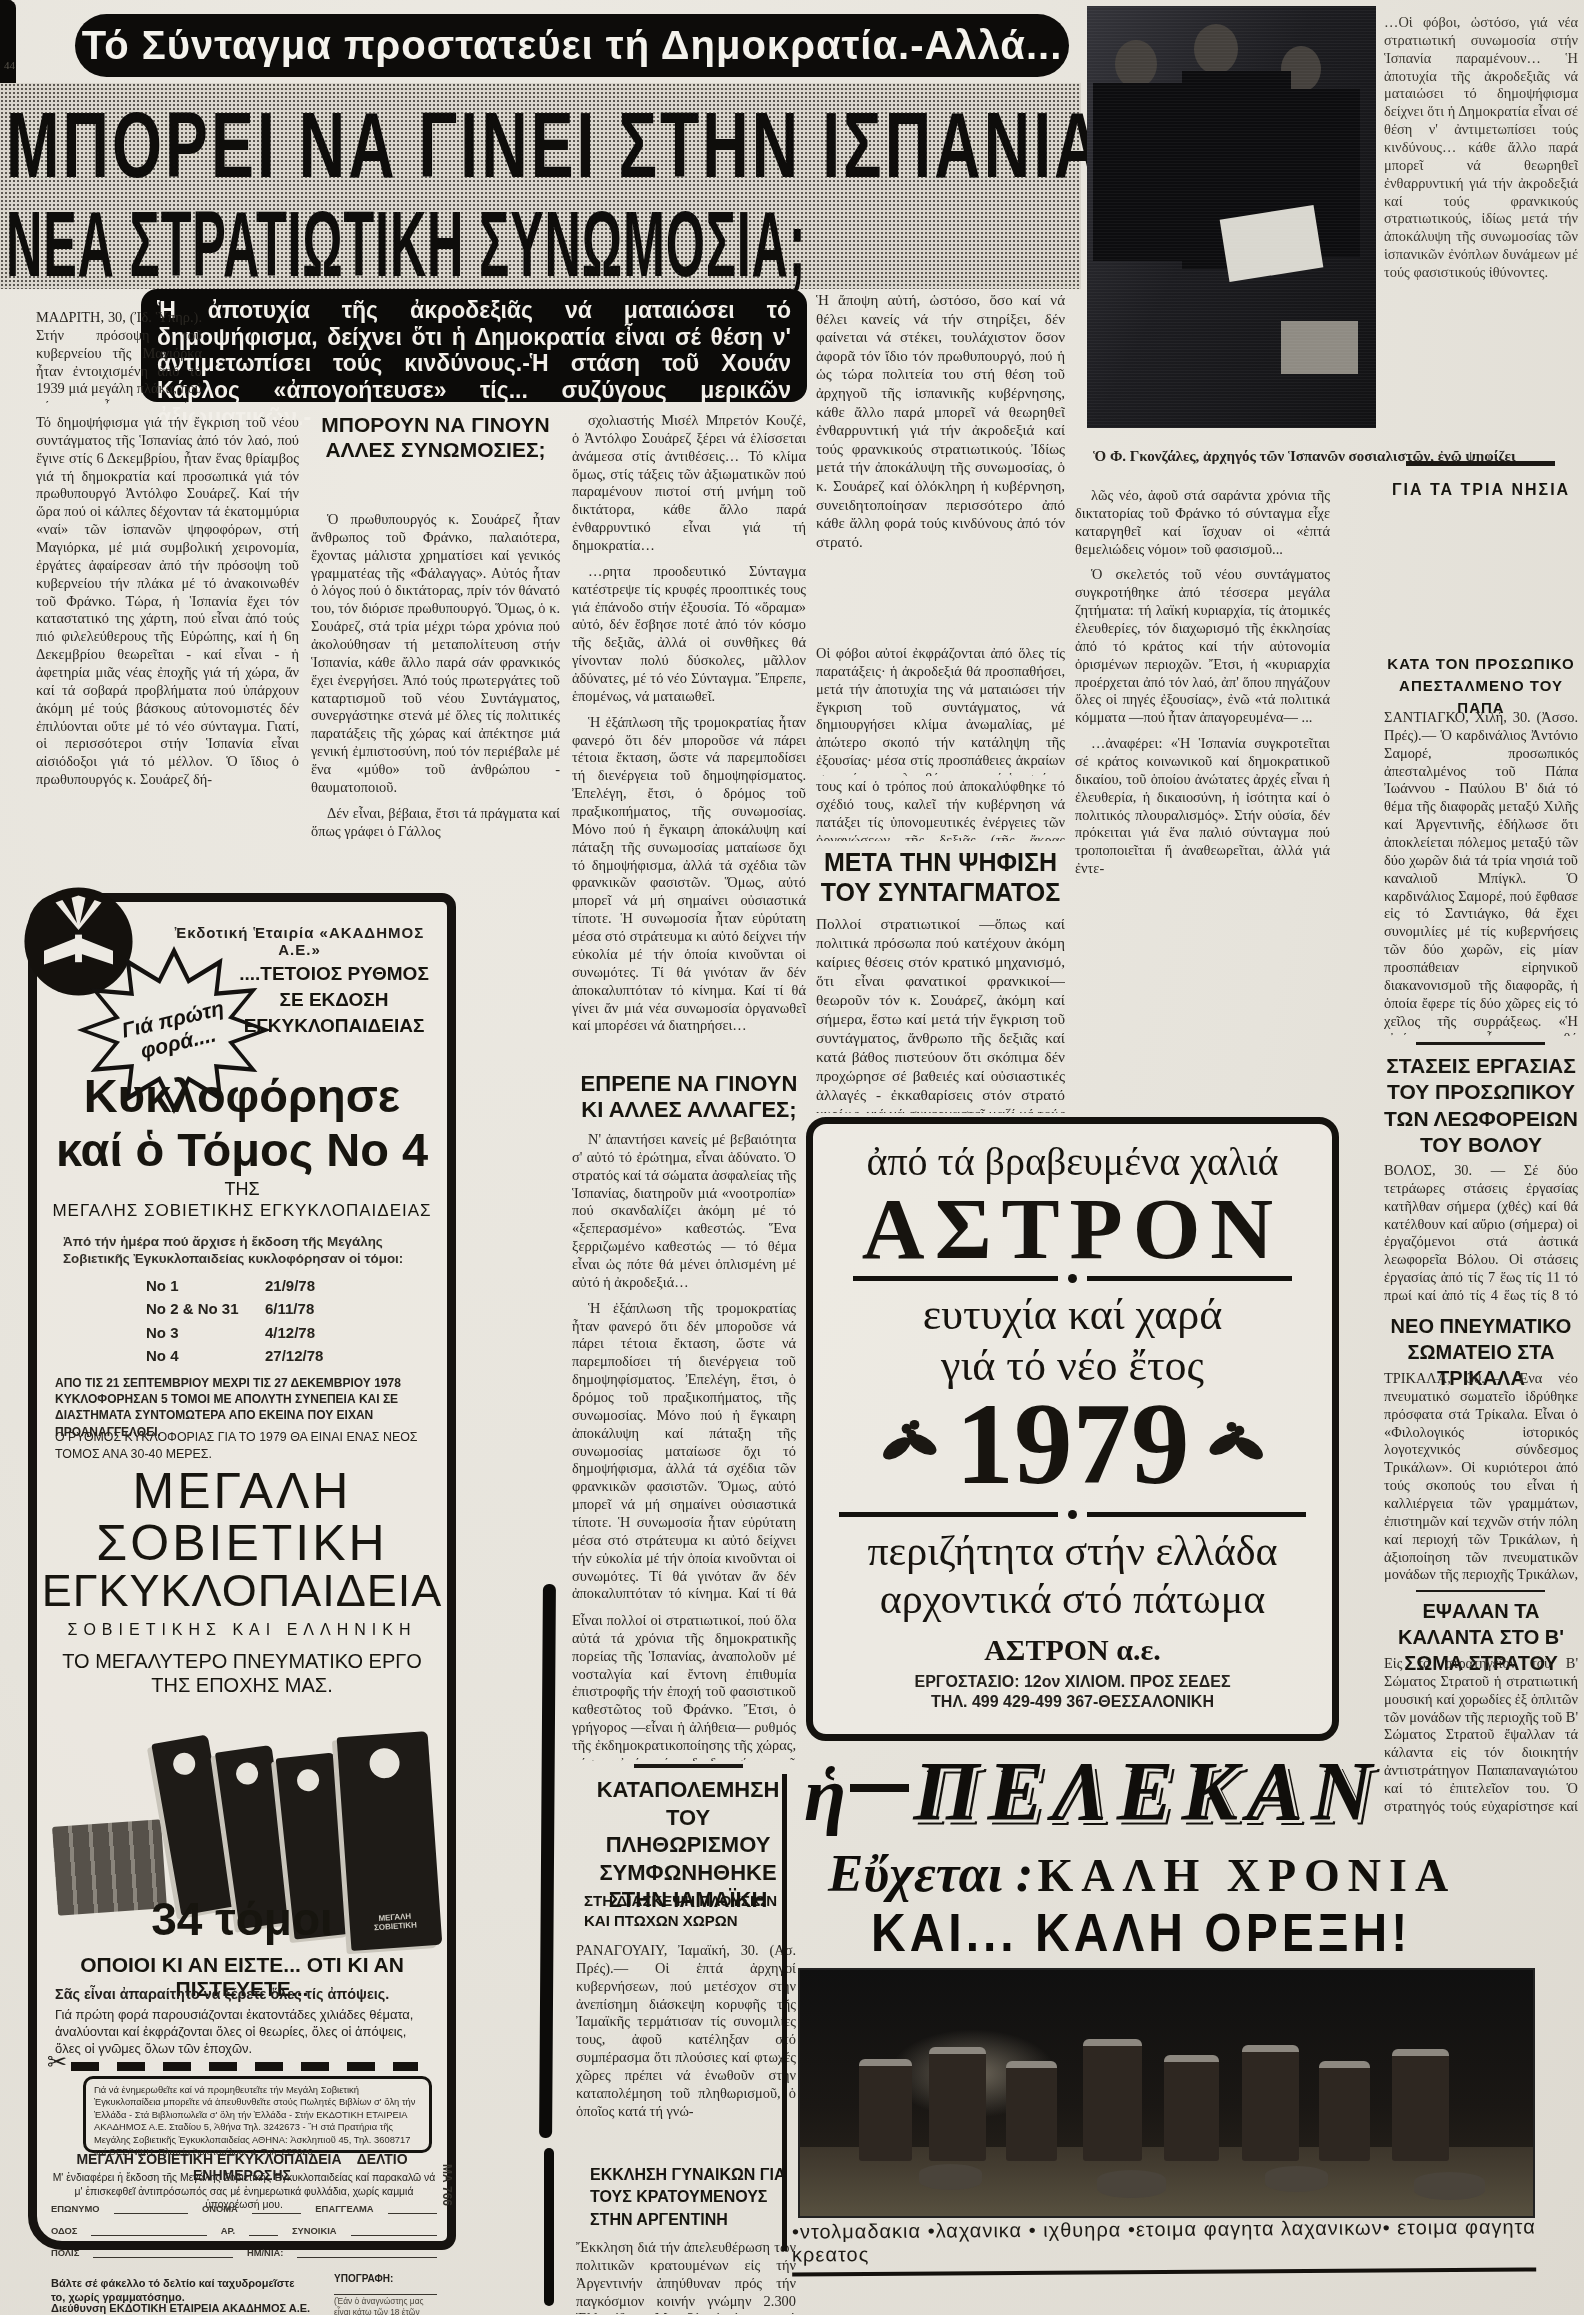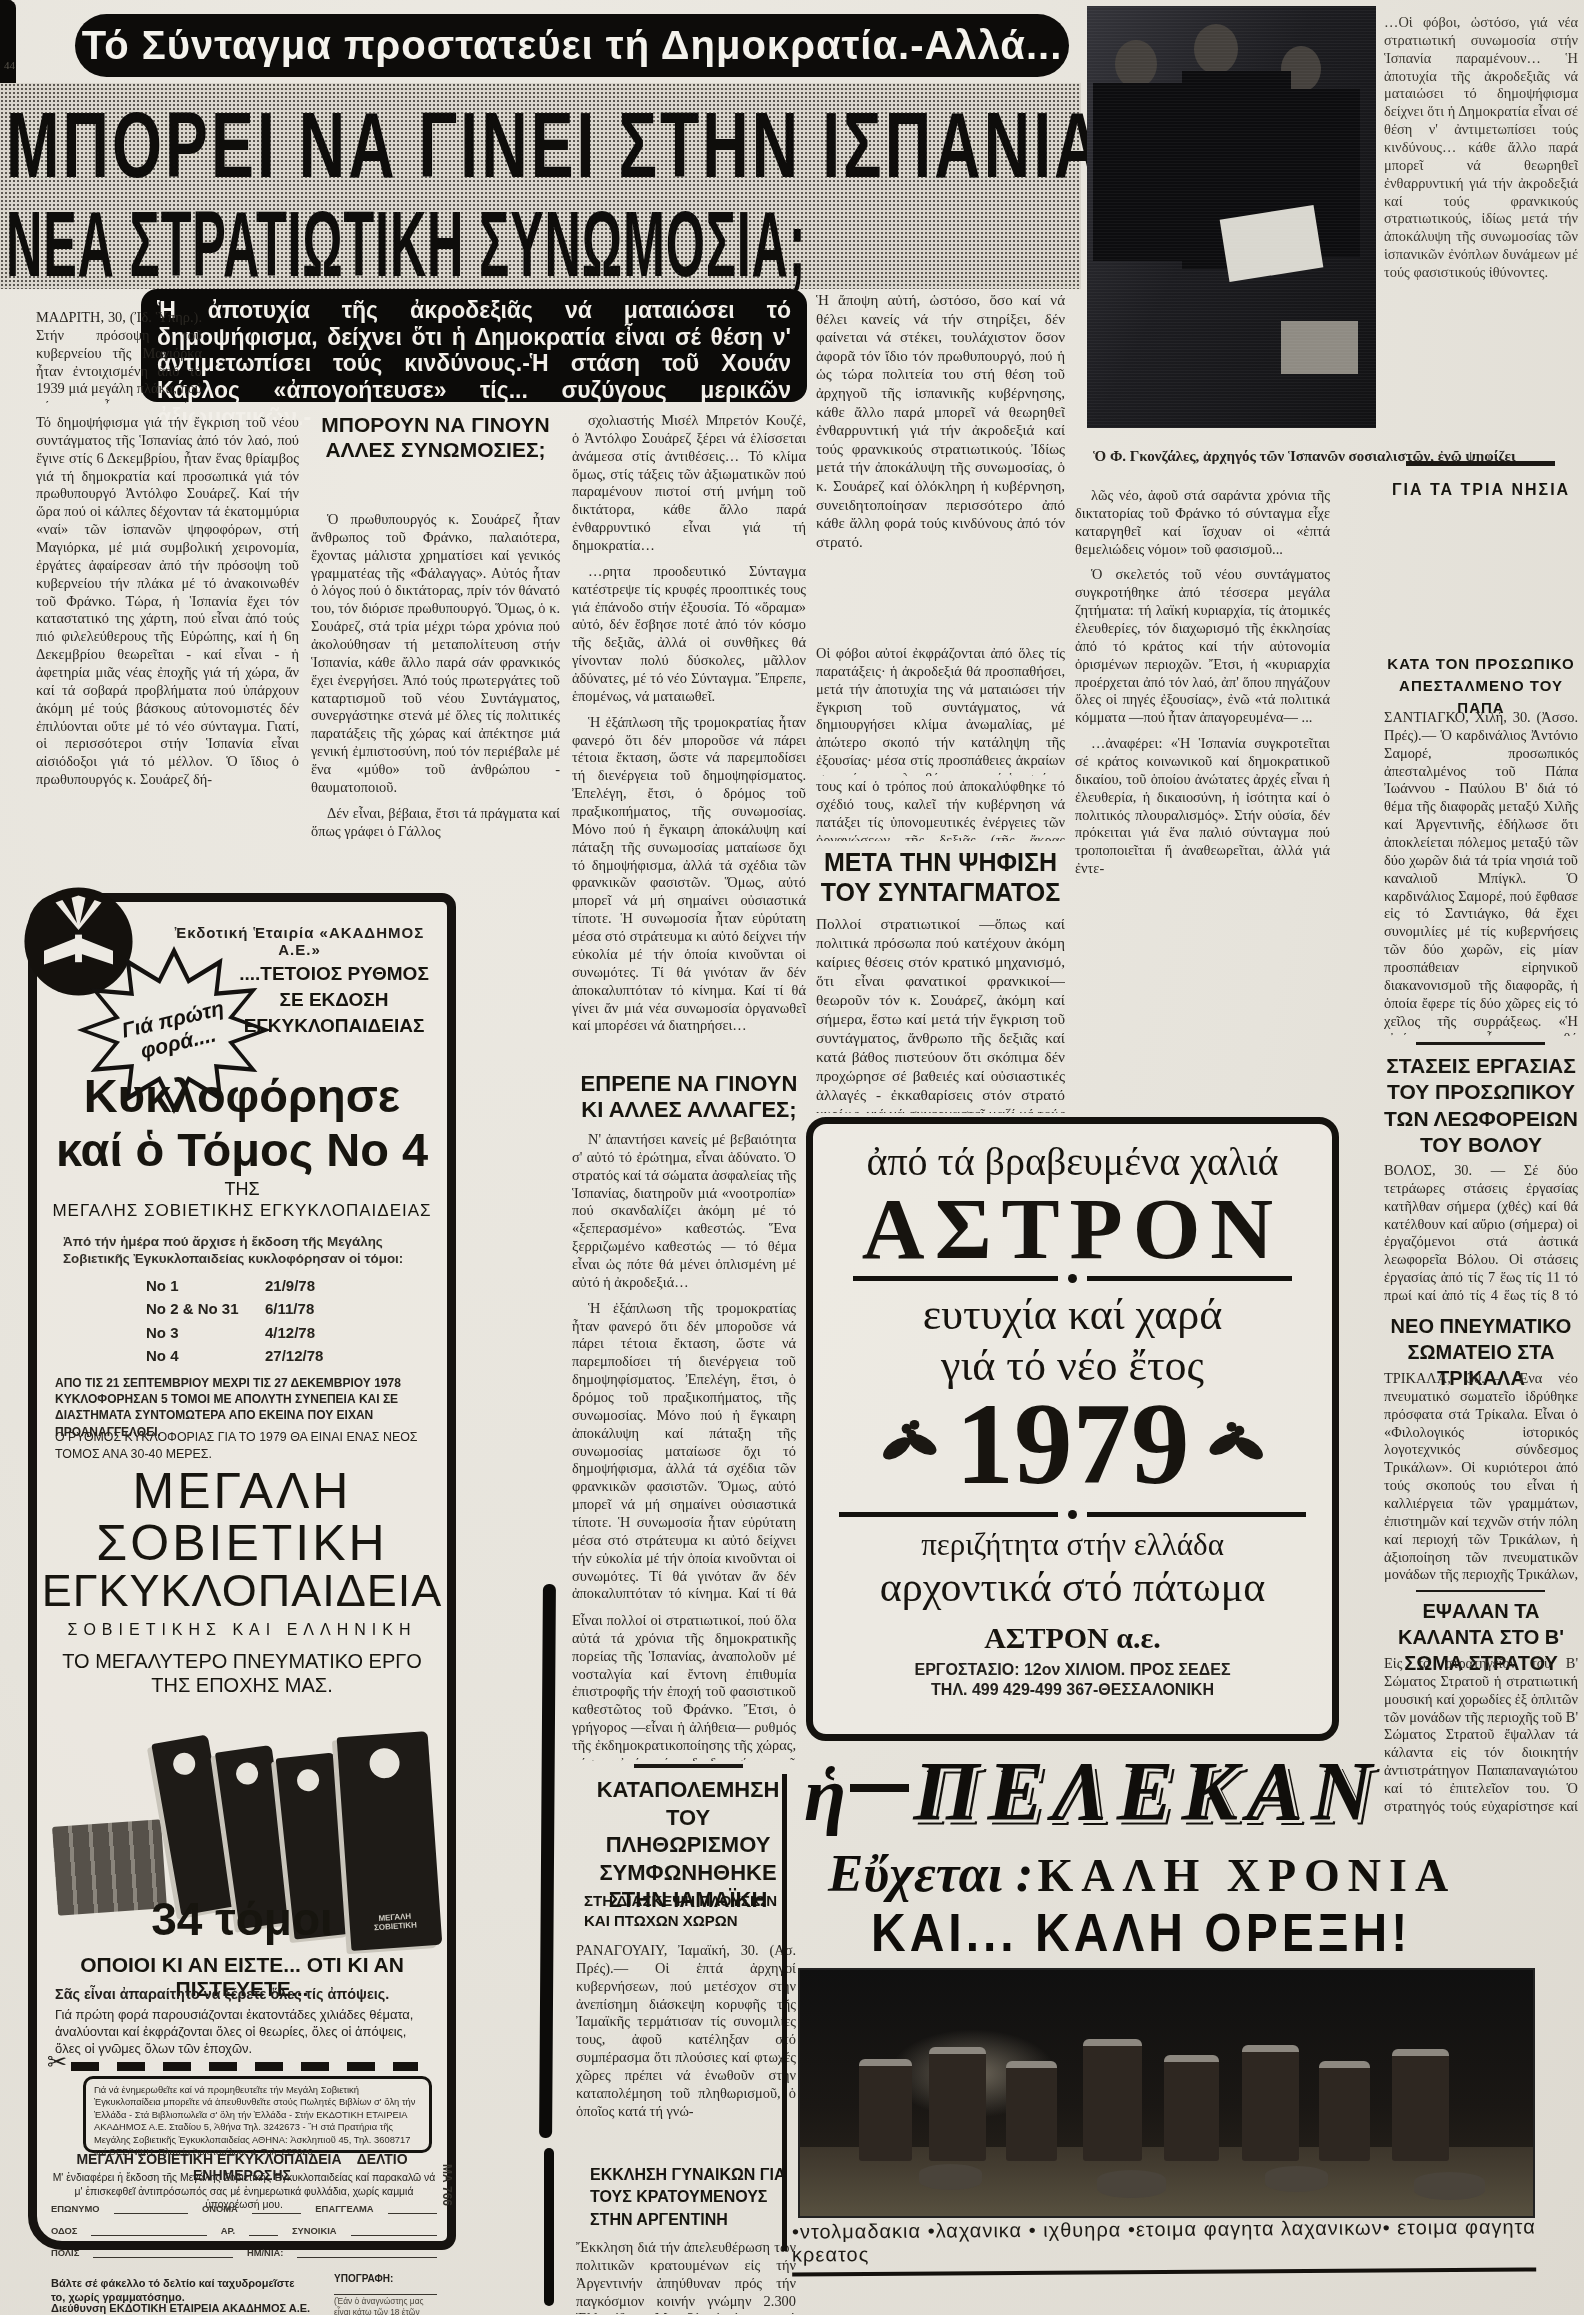--- a/index.html
+++ b/index.html
@@ -311,21 +311,21 @@
             <circle cx="36" cy="16" r="5"></circle>
             <circle cx="31" cy="22" r="5"></circle>
           </g>
         </svg>
     </div>
     <div class="ad-rule" style="margin:8px 26px;">
         <div class="ln"></div>
         <div class="dot"></div>
         <div class="ln"></div>
       </div>
-    <div class="serifline" style="font-size:31px;">περιζήτητα στήν ελλάδα</div>
+    <div class="serifline" style="font-size:42px;">περιζήτητα στήν ελλάδα</div>
     <div class="serifline" style="font-size:42px;">αρχοντικά στό πάτωμα</div>
     <div class="serifline" style="font-size:30px;font-weight:700;margin-top:10px;">ΑΣΤΡΟΝ α.ε.</div>
     <div style="font:700 16px 'Liberation Sans',sans-serif;margin-top:6px;">ΕΡΓΟΣΤΑΣΙΟ: 12ον ΧΙΛΙΟΜ. ΠΡΟΣ ΣΕΔΕΣ</div>
     <div style="font:700 16px 'Liberation Sans',sans-serif;margin-top:2px;">ΤΗΛ. 499 429-499 367-ΘΕΣΣΑΛΟΝΙΚΗ</div>
   </div>
 
   <div class="abs" style="left:782px;top:1774px;width:5px;height:477px;background:#14110d;"></div>
   <div class="abs" style="left:804px;top:1742px;width:733px;white-space:nowrap;">
     <span class="pel-script" style="font-size:77px;">ἡ</span>
     <span style="display:inline-block;width:59px;height:8px;background:#14110d;vertical-align:28px;"></span>

